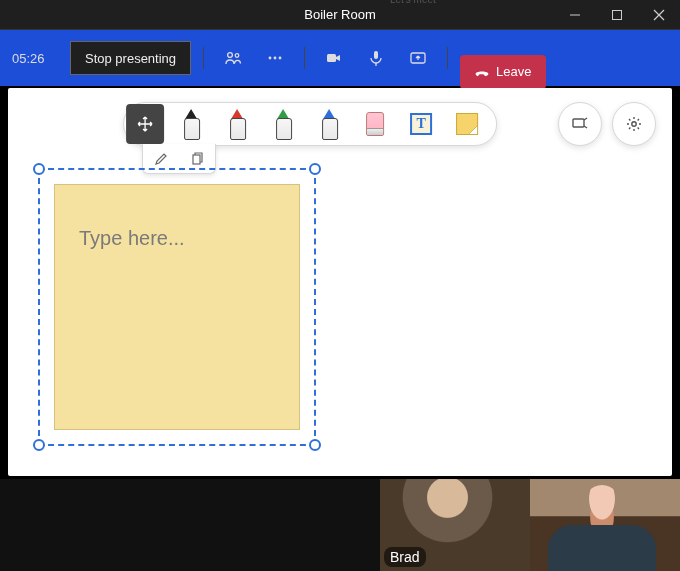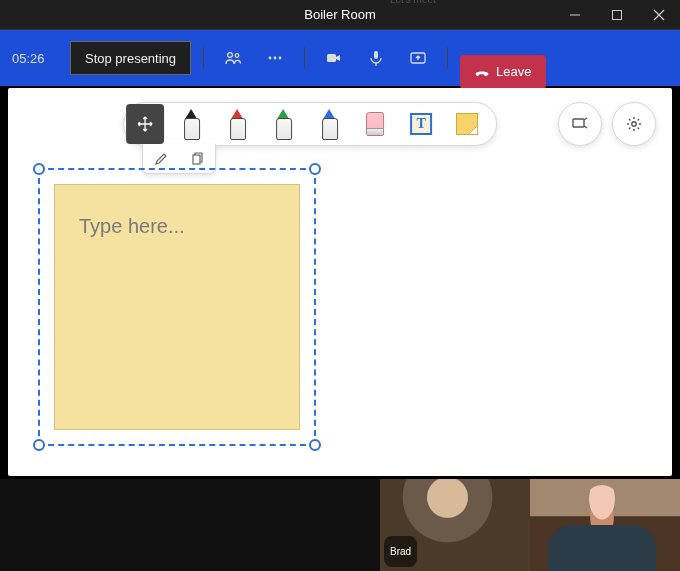--- a/index.html
+++ b/index.html
@@ -238,21 +238,21 @@
   }
   .h-tl { top:-7px; left:-7px; }
   .h-tr { top:-7px; right:-7px; }
   .h-bl { bottom:-7px; left:-7px; }
   .h-br { bottom:-7px; right:-7px; }
   .sticky-note {
     position: absolute;
     top: 14px; left: 14px; right: 14px; bottom: 14px;
     background: #f5e2a0;
     border: 1px solid #d8c178;
-    padding: 30px 24px;
+    padding: 42px 24px;
     color: #7a7a7a;
     font-size: 20px;
   }
   .video-strip {
     position: absolute;
     bottom: 0; left: 0; right: 0;
     height: 92px;
     background: #111;
     display: flex;
     justify-content: flex-end;
@@ -281,22 +281,22 @@
     left: 18px; top: 46px;
     width: 108px; height: 46px;
     background: #2b3b48;
     border-radius: 24px 24px 0 0;
   }
   .nameplate {
     position: absolute;
     left: 4px; bottom: 4px;
     background: rgba(0,0,0,0.55);
     color: #fff;
-    font-size: 10px;
-    padding: 10px 6px;
+    font-size: 14px;
+    padding: 2px 6px;
     border-radius: 8px;
   }
   svg { display: block; }
 </style>
 </head>
 <body>
 
 <div class="titlebar">
   <span class="topnote">Let's meet</span>
   <span class="title">Boiler Room</span>

